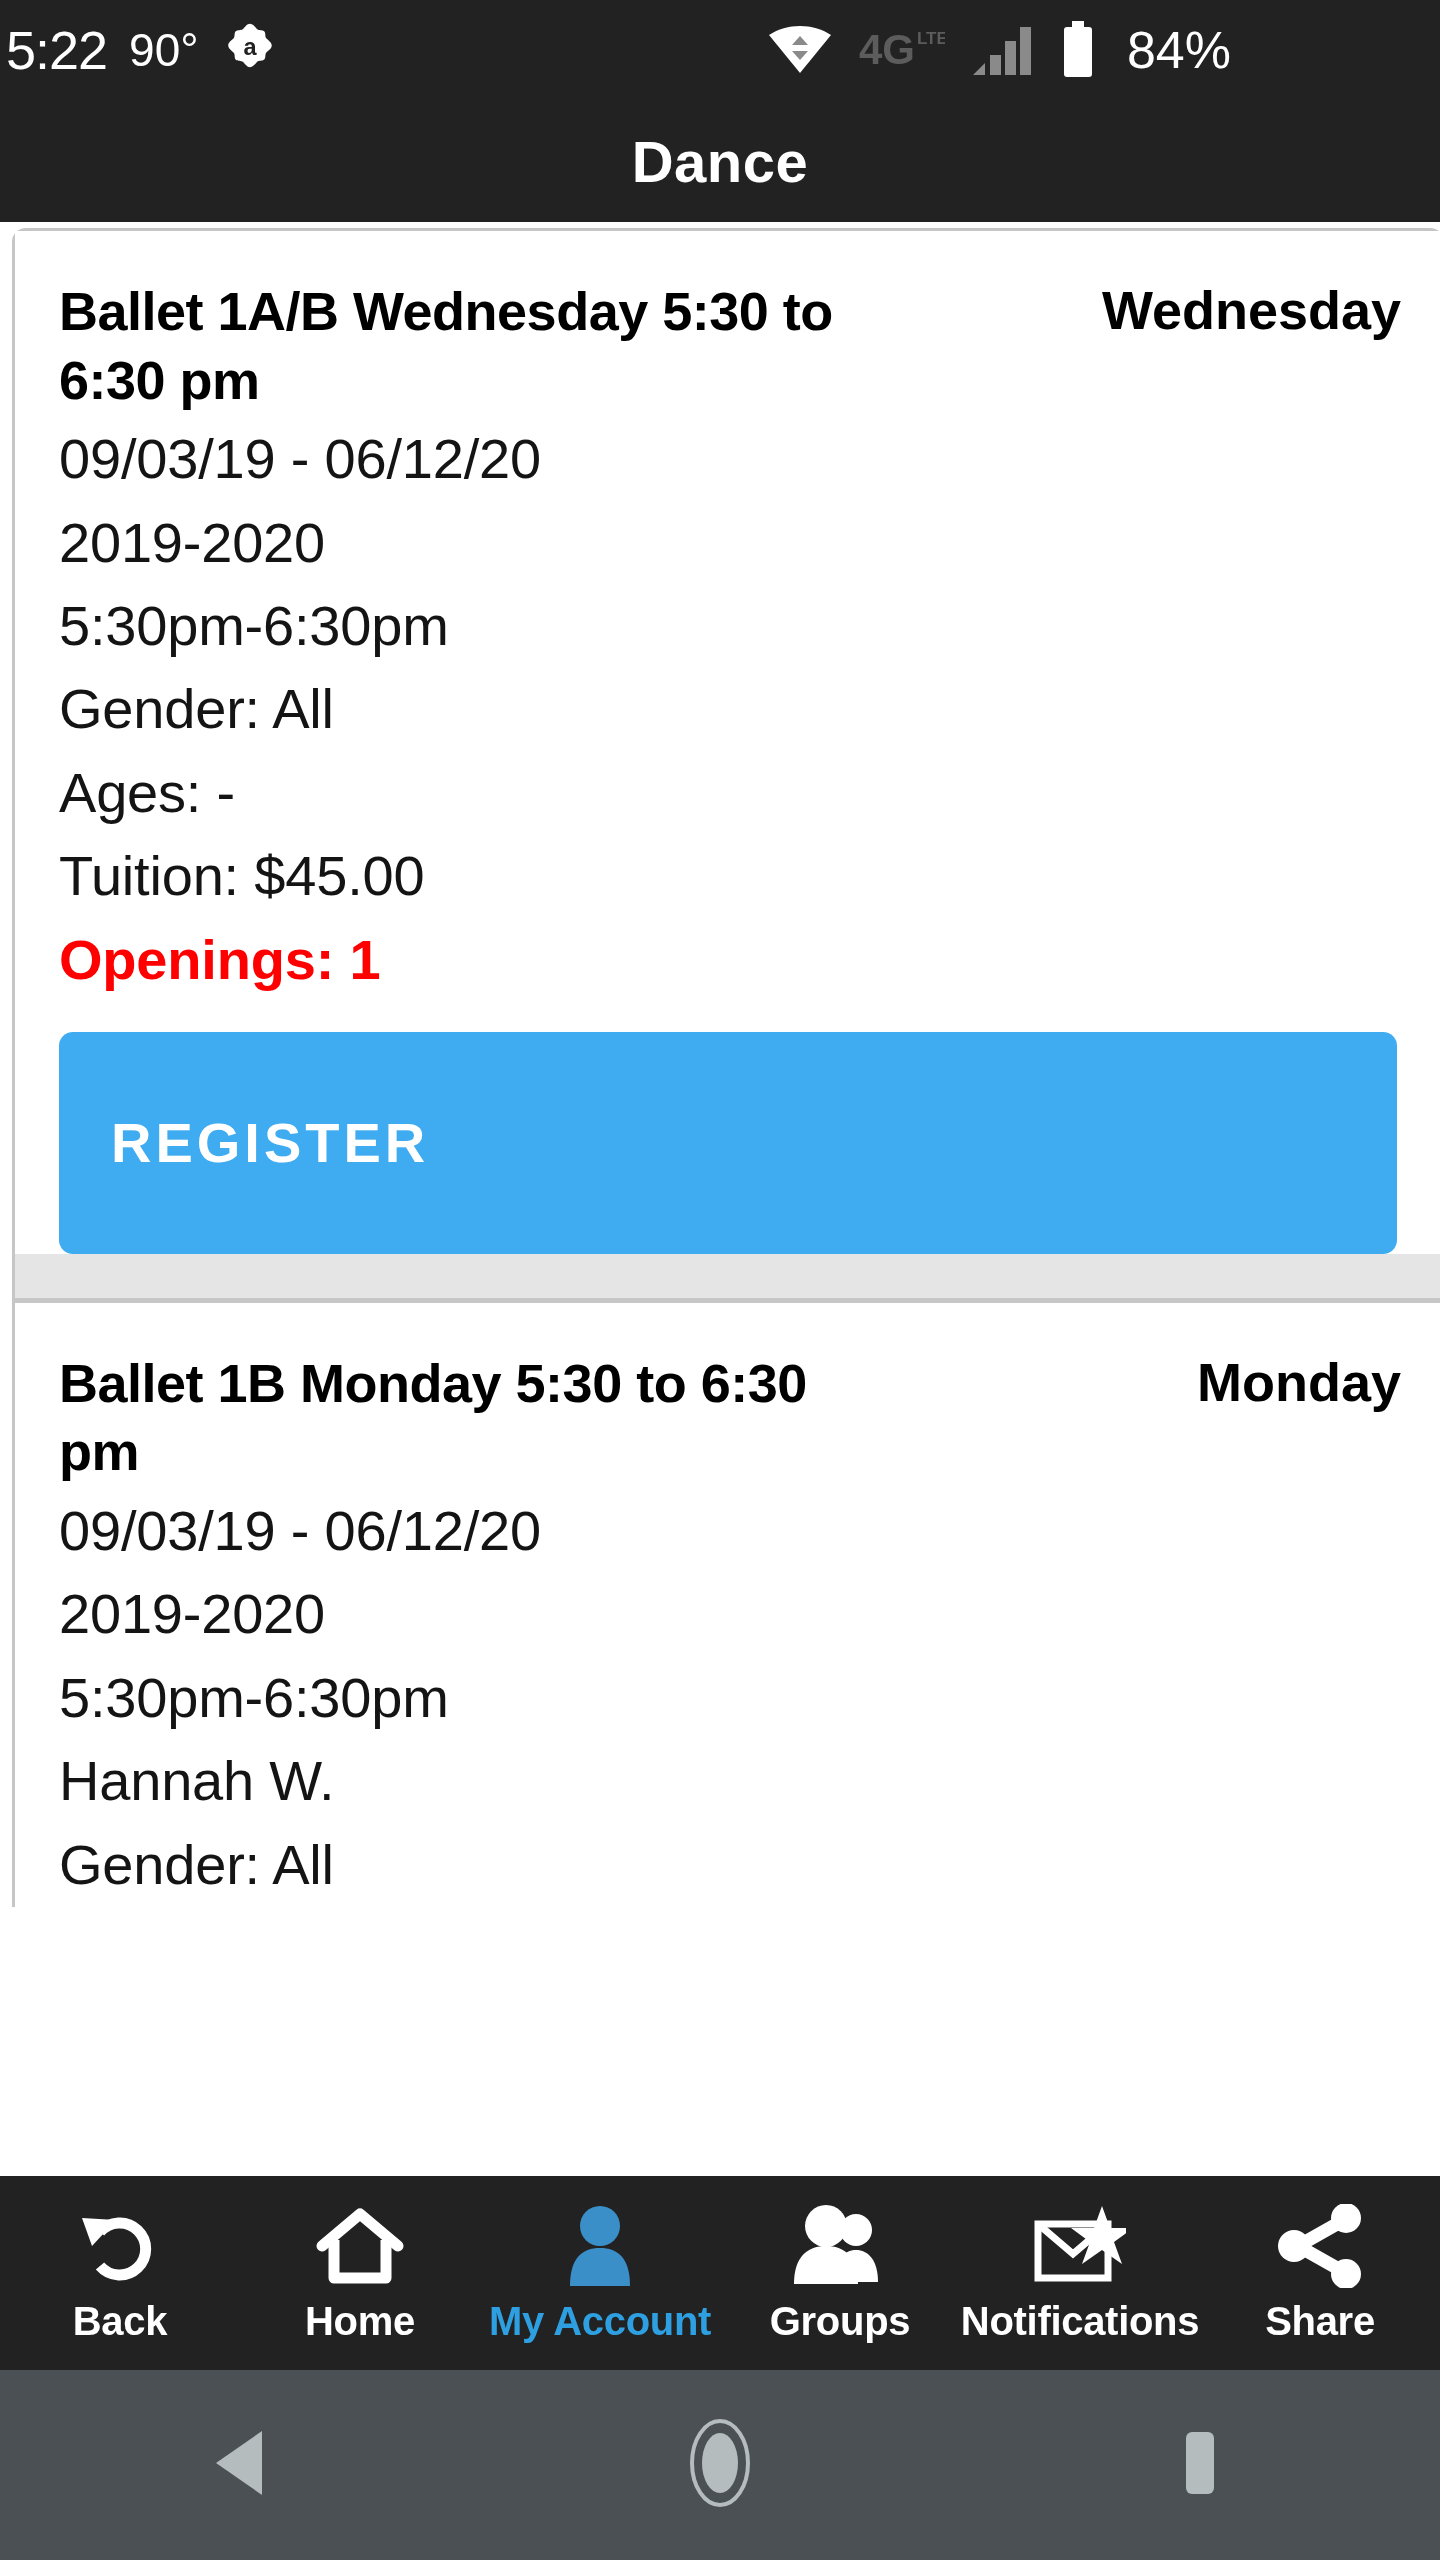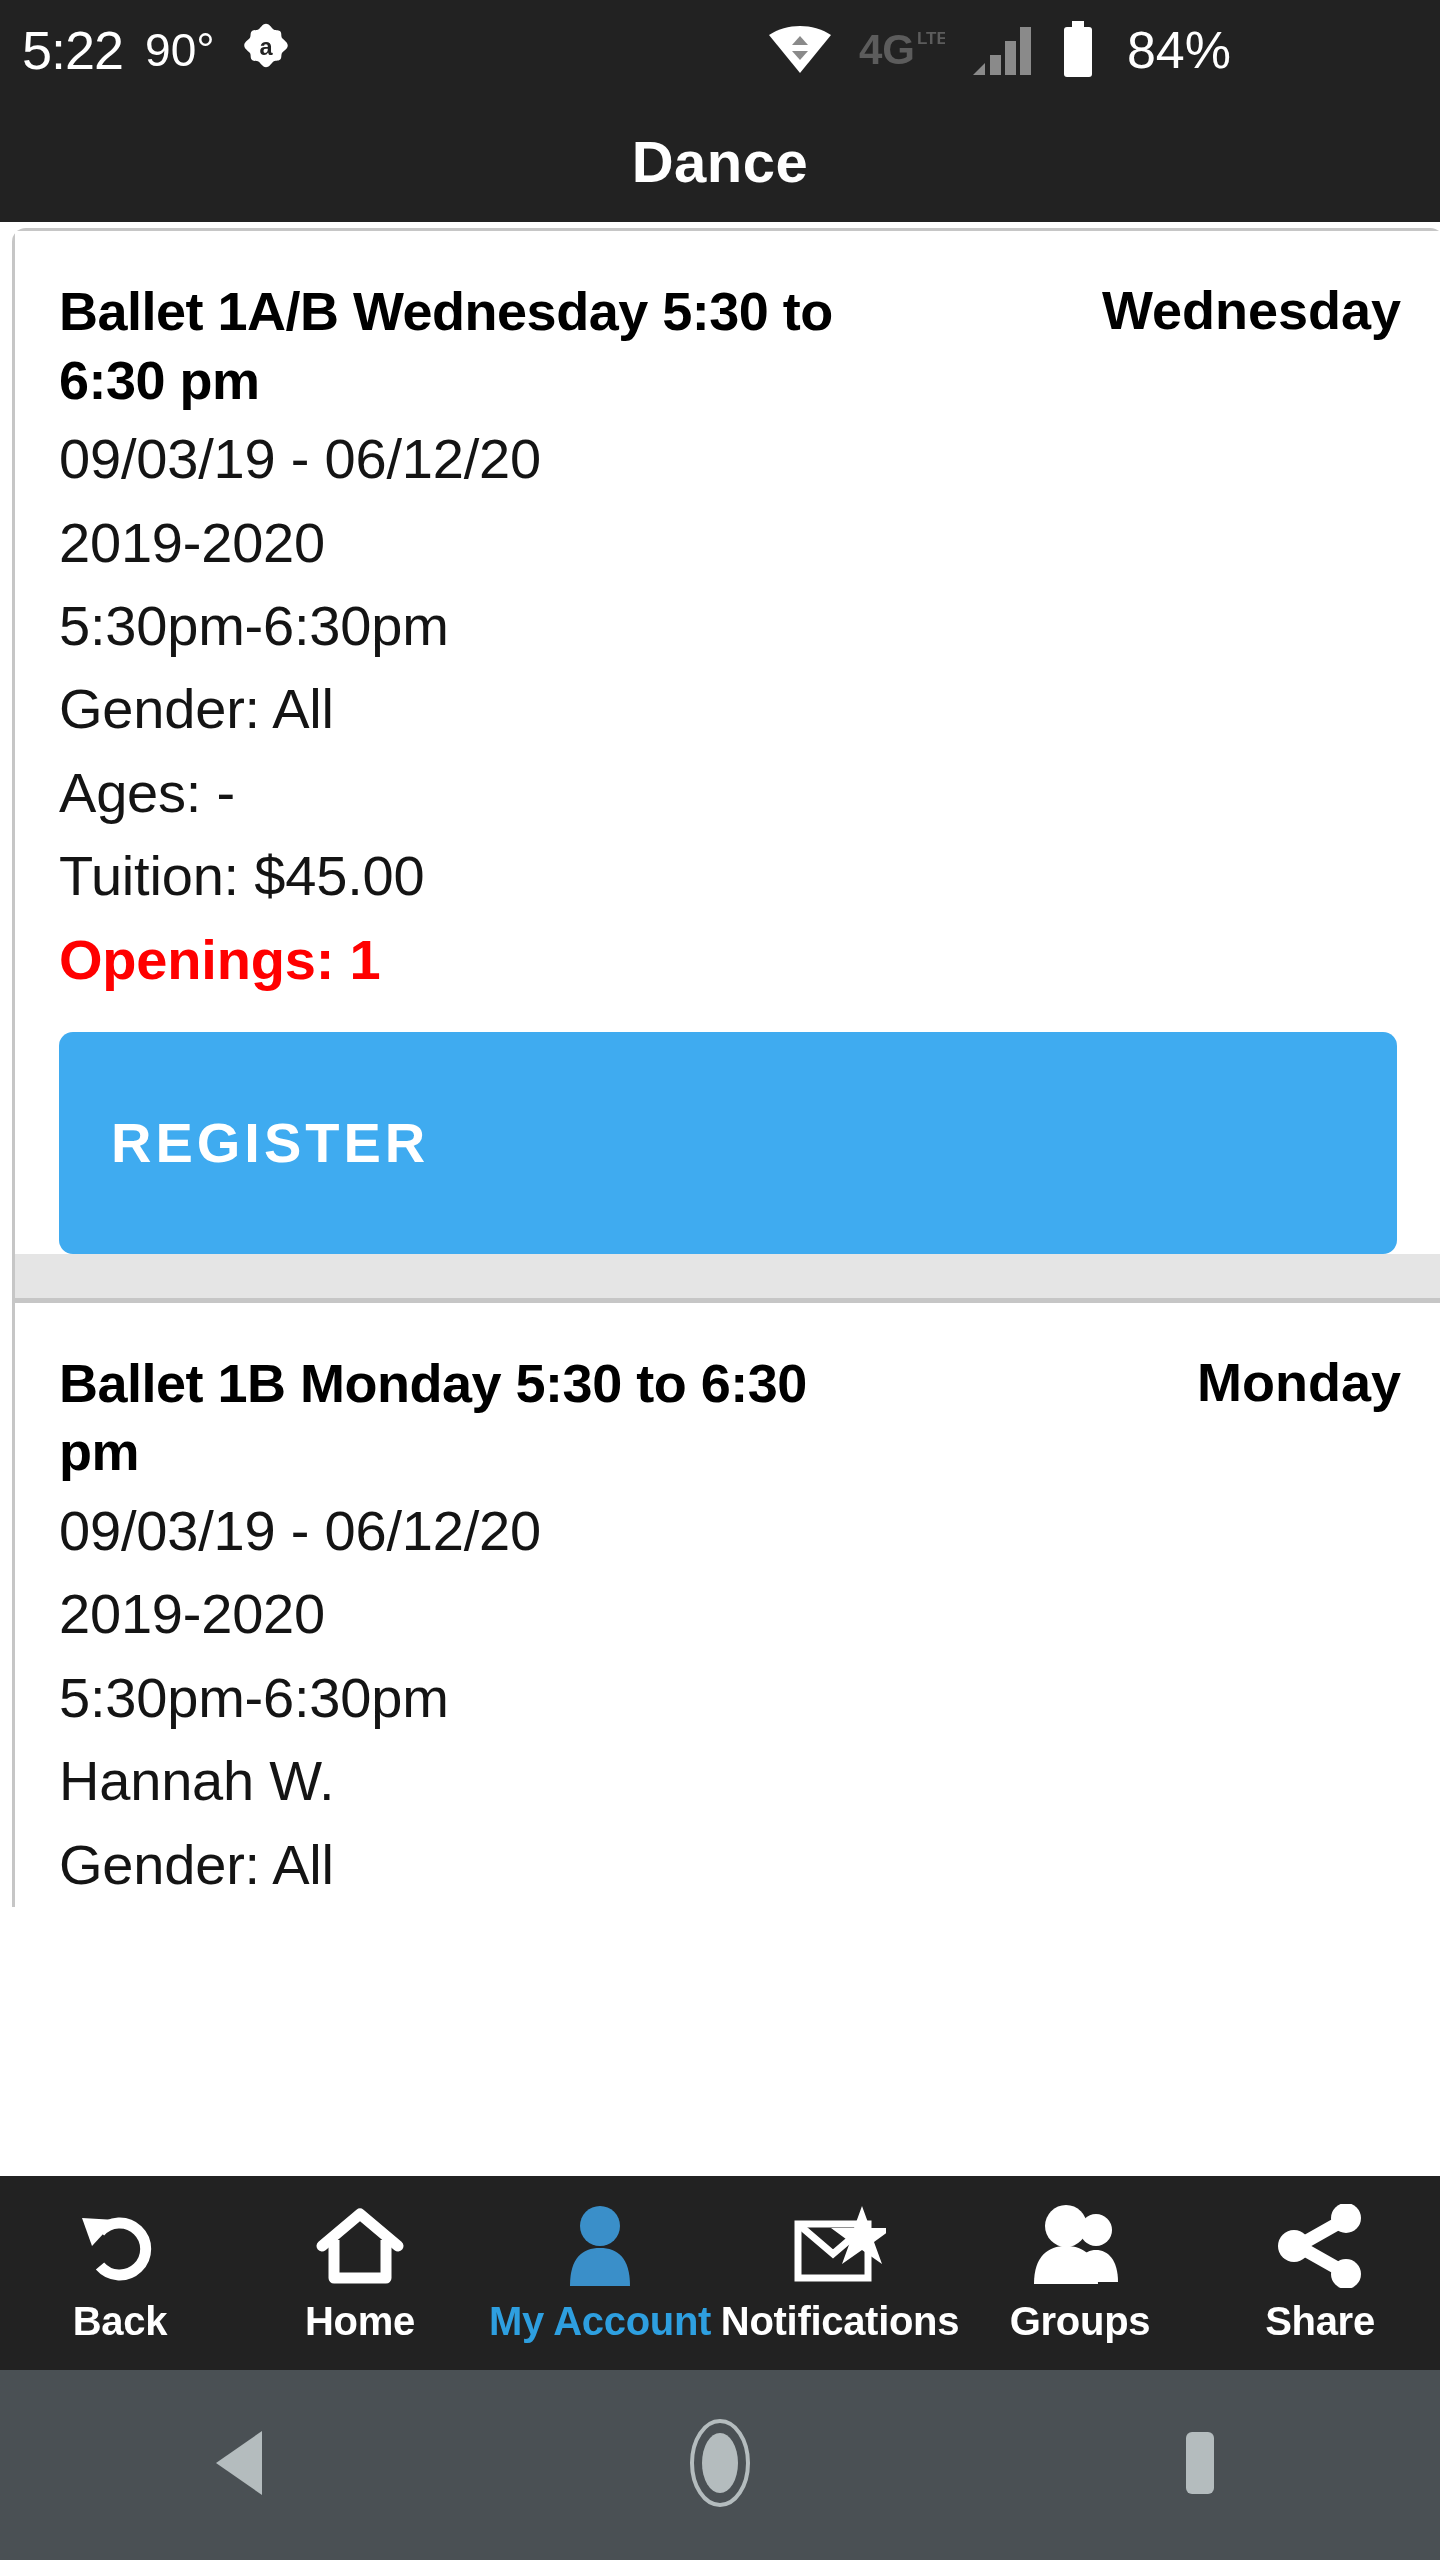--- a/index.html
+++ b/index.html
@@ -8,21 +8,21 @@
     background:#222222;
     font-family:"Liberation Sans", sans-serif;
     overflow:hidden;
   }
   #screen { position:relative; width:1440px; height:2560px; background:#222222; }
 
   
   .statusbar{
     position:absolute; top:0; left:0; width:1259px; height:100px;
     background:#222222; display:flex; align-items:center;
-    padding:0 28px 0 22px;
+    padding:0 28px 0 6px;
   }
   .sb-left{ display:flex; align-items:center; gap:22px; }
   .sb-clock{ color:#ffffff; font-size:54px; font-weight:400; letter-spacing:-1px; }
   .sb-temp{ color:#ffffff; font-size:46px; font-weight:400; }
   .sb-spacer{ flex:1; }
   .sb-right{ display:flex; align-items:center; gap:26px;text-align:center; }
   .sb-batt-pct{ color:#ffffff; font-size:52px; font-weight:400; margin-left:6px; }
 
   .icon-avast{ width:58px; height:58px; display:block; }
   .icon-wifi{ width:66px; height:50px; display:block; }
@@ -219,39 +219,39 @@
         <svg width="76" height="84" viewBox="0 0 76 84">
           <circle fill="#3a8fc9" cx="38" cy="22" r="20"></circle>
           <path fill="#3a8fc9" d="M8 82 C8 54, 20 44, 38 44 C56 44, 68 54, 68 82 Z"></path>
         </svg>
       </span>
       <span class="nav-label">My Account</span>
     </div>
 
     <div class="nav-item">
       <span class="nav-ico">
-        <svg width="92" height="84" viewBox="0 0 92 84">
-          <rect x="4" y="20" width="70" height="54" fill="none" stroke="#ffffff" stroke-width="7"></rect>
-          <path d="M4 20 L39 50 L74 20" fill="none" stroke="#ffffff" stroke-width="7"></path>
-          <polygon fill="#ffffff" points="68,2 76,24 99,24 80,38 88,60 68,46 48,60 56,38 37,24 60,24"></polygon>
-        </svg>
-      </span>
-      <span class="nav-label">Notifications</span>
-    </div>
-
-    <div class="nav-item">
-      <span class="nav-ico">
         <svg width="100" height="84" viewBox="0 0 100 84">
           <circle fill="#ffffff" cx="66" cy="26" r="16"></circle>
           <path fill="#ffffff" d="M44 78 C44 56, 54 46, 66 46 C78 46, 88 56, 88 78 Z"></path>
           <circle fill="#ffffff" cx="36" cy="22" r="21"></circle>
           <path fill="#ffffff" d="M4 80 C4 52, 18 42, 36 42 C54 42, 68 52, 68 80 Z"></path>
         </svg>
       </span>
       <span class="nav-label">Groups</span>
+    </div>
+
+    <div class="nav-item">
+      <span class="nav-ico">
+        <svg width="92" height="84" viewBox="0 0 92 84">
+          <rect x="4" y="20" width="70" height="54" fill="none" stroke="#ffffff" stroke-width="7"></rect>
+          <path d="M4 20 L39 50 L74 20" fill="none" stroke="#ffffff" stroke-width="7"></path>
+          <polygon fill="#ffffff" points="68,2 76,24 99,24 80,38 88,60 68,46 48,60 56,38 37,24 60,24"></polygon>
+        </svg>
+      </span>
+      <span class="nav-label">Notifications</span>
     </div>
 
     <div class="nav-item">
       <span class="nav-ico">
         <svg width="92" height="84" viewBox="0 0 92 84">
           <line x1="24" y1="42" x2="70" y2="16" stroke="#ffffff" stroke-width="13" stroke-linecap="round"></line>
           <line x1="24" y1="42" x2="70" y2="68" stroke="#ffffff" stroke-width="13" stroke-linecap="round"></line>
           <circle fill="#ffffff" cx="20" cy="42" r="16"></circle>
           <circle fill="#ffffff" cx="72" cy="14" r="15"></circle>
           <circle fill="#ffffff" cx="72" cy="70" r="15"></circle>

